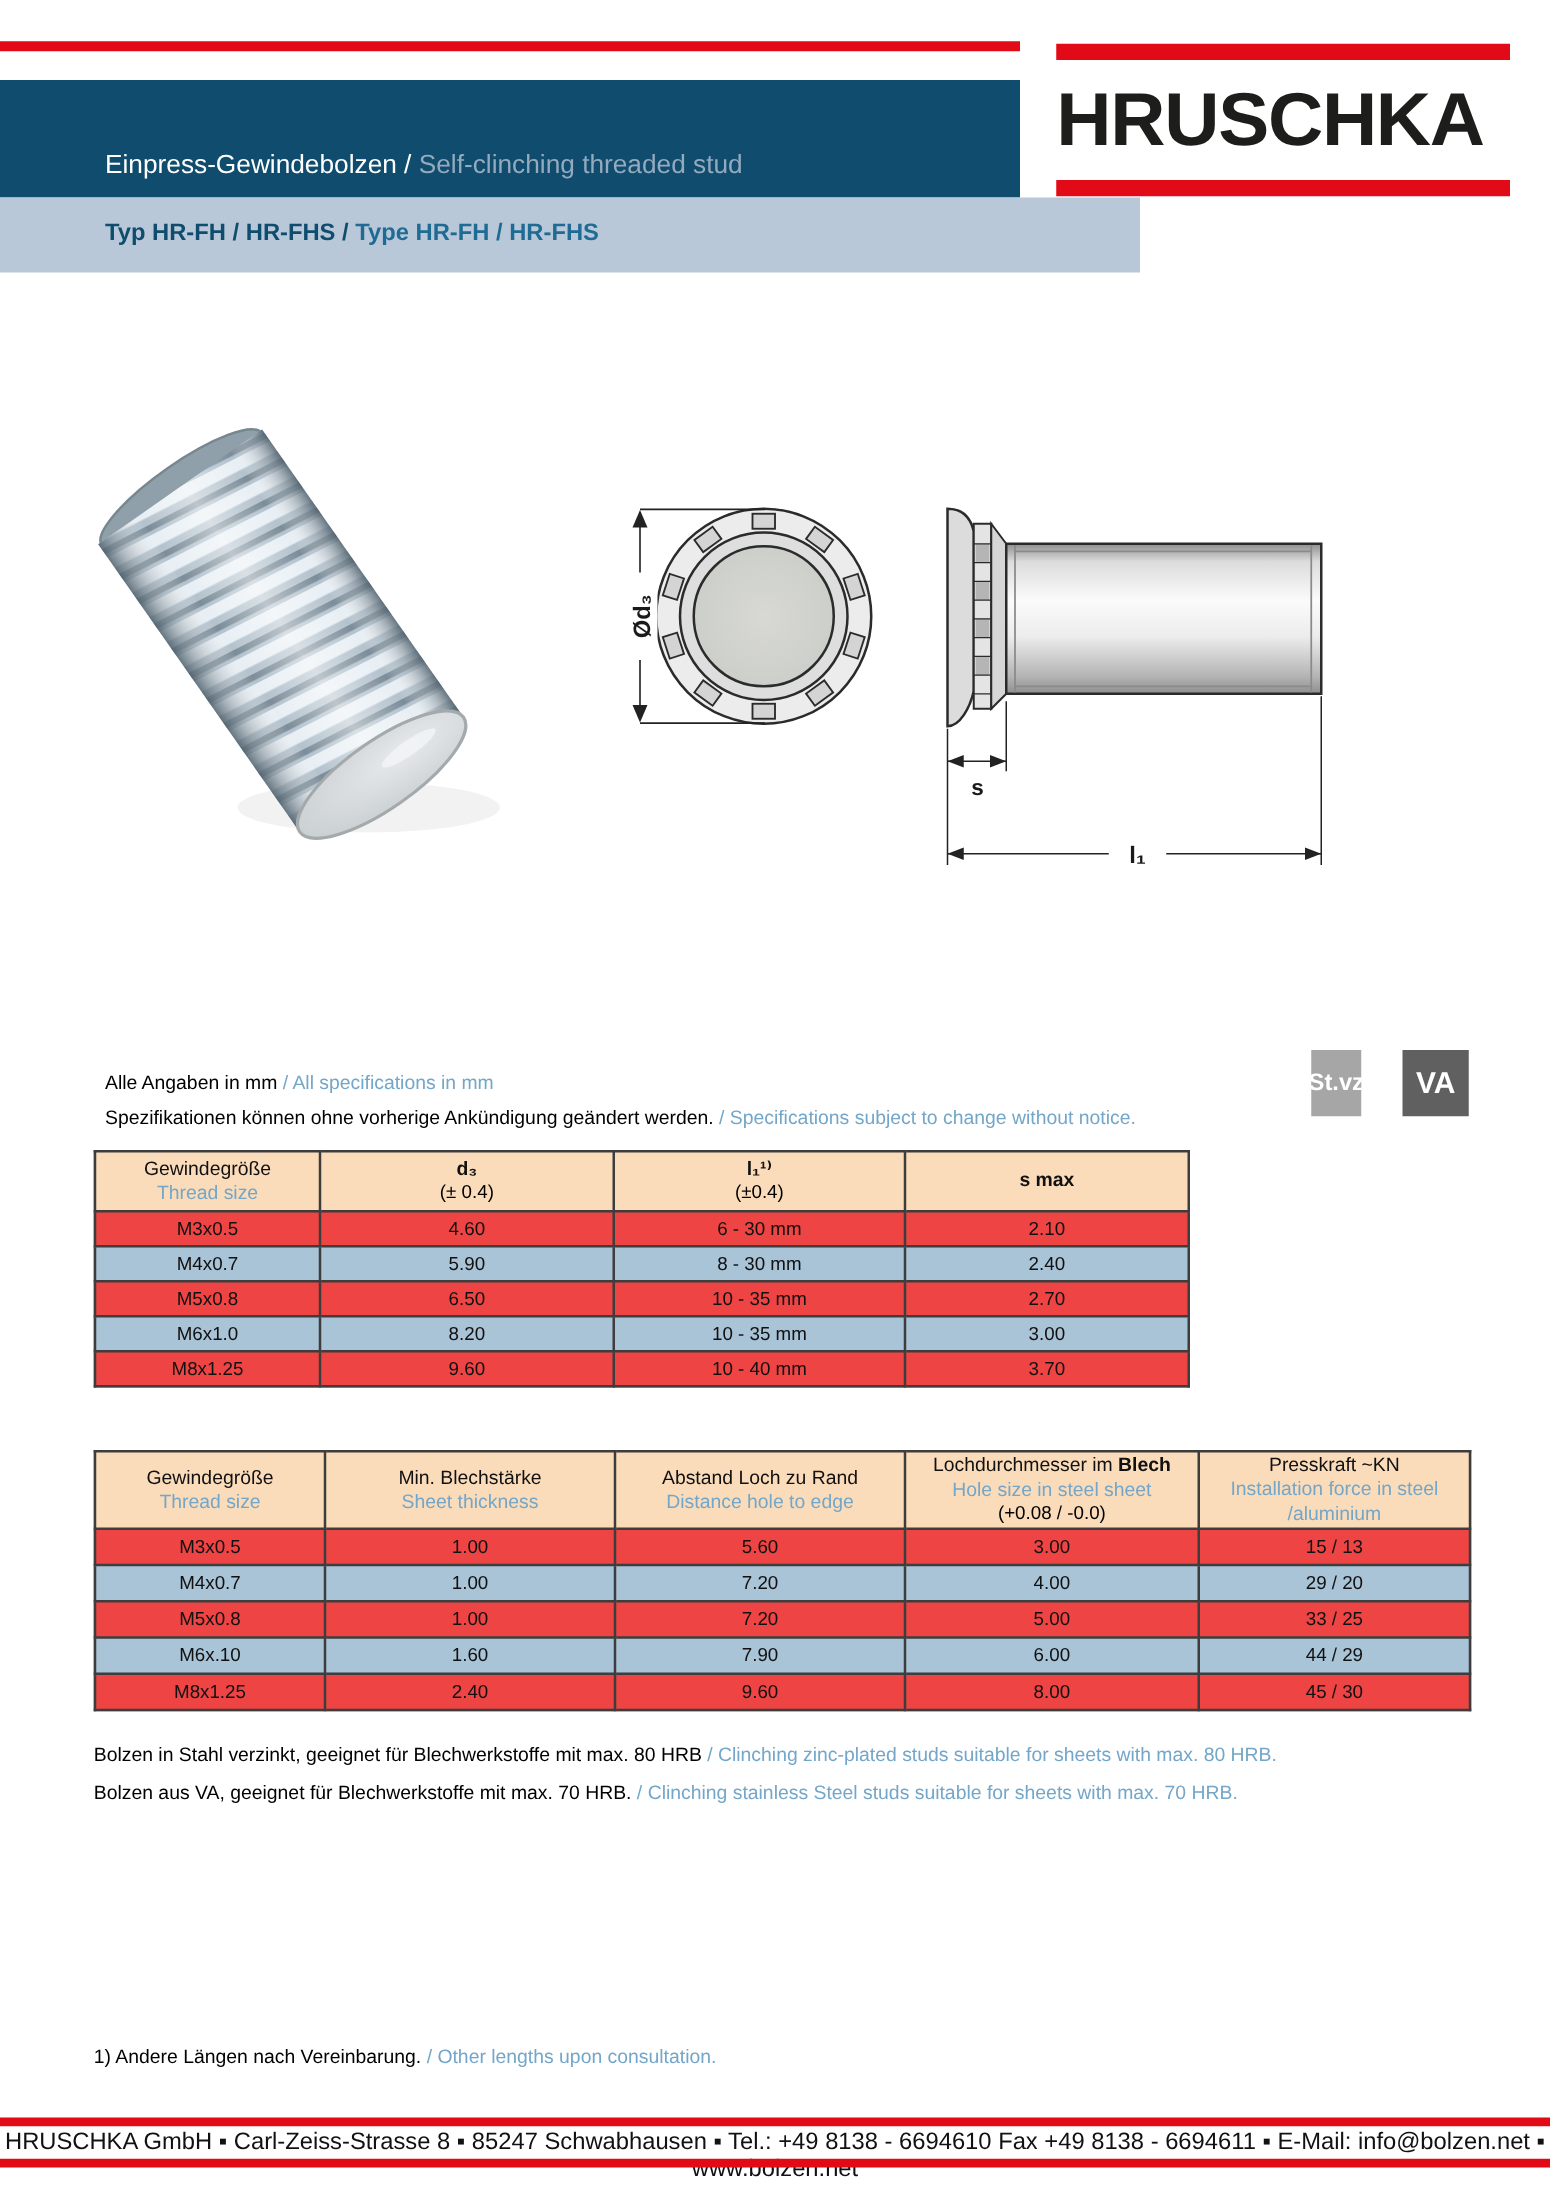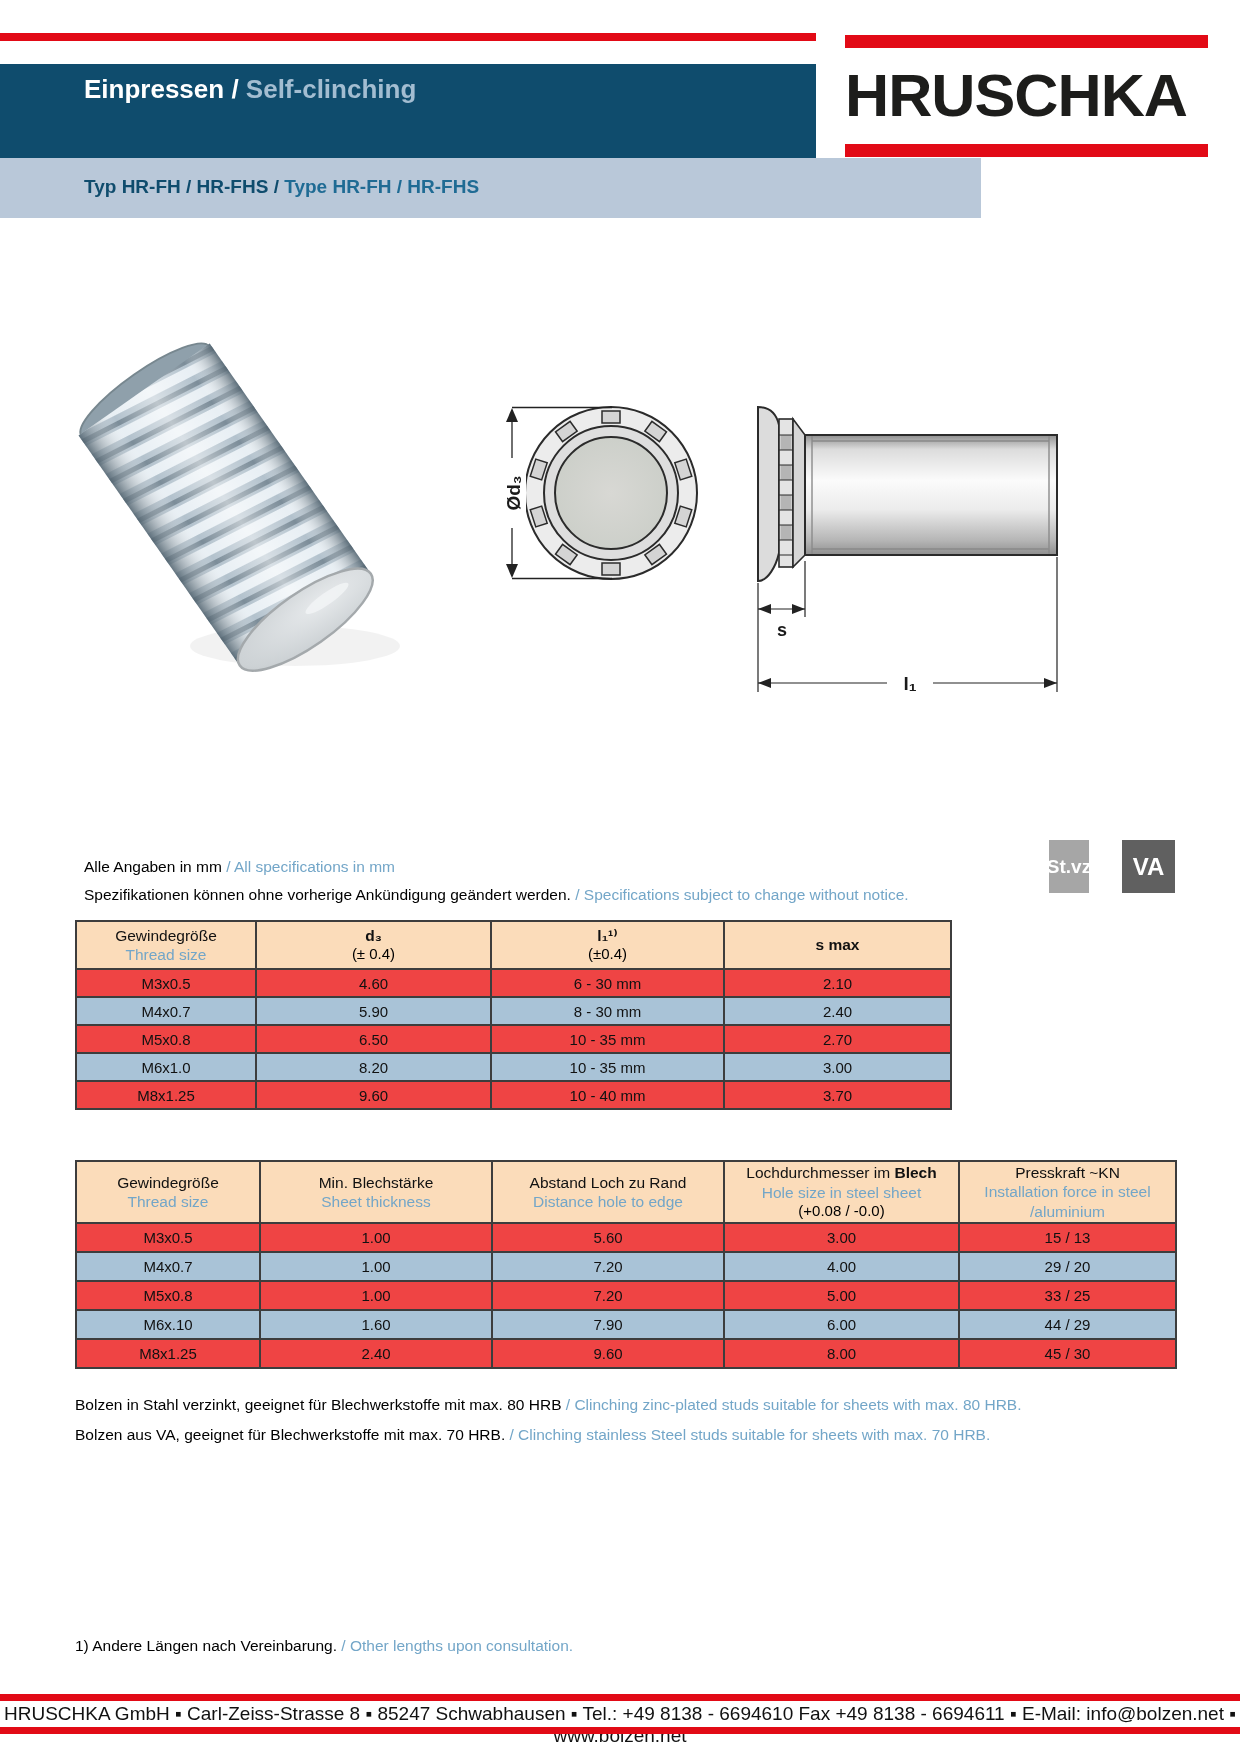--- a/index.html
+++ b/index.html
@@ -10,21 +10,21 @@
   }
   .abs{position:absolute;}
 
   
   .top-red-strip{top:33px;left:0;width:816px;height:8px;background:#e20a16;}
   .band-dark{top:64px;left:0;width:816px;height:94px;background:#0f4c6d;}
   .band-dark .title{position:absolute;left:84px;top:10px;font-size:26px;font-weight:bold;color:#ffffff;white-space:nowrap;}
   .band-dark .title .en{color:#a3bdd1;}
   .band-dark .subtitle{position:absolute;left:84px;top:56px;font-size:21px;color:#ffffff;white-space:nowrap;}
   .band-dark .subtitle .en{color:#93aabf;}
-  .band-light{top:158px;left:0;width:981px;height:60px;background:#b9c8d9;}
+  .band-light{top:158px;left:0;width:912px;height:60px;background:#b9c8d9;}
   .band-light .typeline{position:absolute;left:84px;top:18px;font-size:19px;font-weight:bold;color:#0f4c6d;white-space:nowrap;}
   .band-light .typeline .en{color:#1f6b94;}
 
   
   .logo{top:35px;left:845px;width:363px;}
   .logo .bar{height:13px;background:#e20a16;}
   .logo .name{font-size:60px;font-weight:bold;color:#1d1d1b;letter-spacing:-1px;line-height:96px;white-space:nowrap;transform:scaleX(1.02);transform-origin:left center;}
   .logo .tagline{font-size:17px;color:#1d1d1b;letter-spacing:0.2px;padding-top:6px;white-space:nowrap;}
 
   
@@ -55,21 +55,21 @@
   .footer-text{left:0;top:1703px;width:1240px;text-align:center;font-size:19px;color:#111;}
 
   svg text{font-family:"Liberation Sans","DejaVu Sans",sans-serif;}
 </style>
 </head>
 <body>
 
 <div class="abs top-red-strip"></div>
 
 <div class="abs band-dark">
-  <div class="title"><span>Einpressen /</span><span class="en"> Self-clinching</span></div>
+  <div class="subtitle"><span>Einpress-Gewindebolzen /</span><span class="en"> Self-clinching threaded stud</span></div>
 </div>
 
 <div class="abs band-light">
   <div class="typeline"><span>Typ HR-FH / HR-FHS /</span><span class="en"> Type HR-FH / HR-FHS</span></div>
 </div>
 
 <div class="abs logo">
   <div class="bar"></div>
   <div class="name">HRUSCHKA</div>
   <div class="bar"></div>

